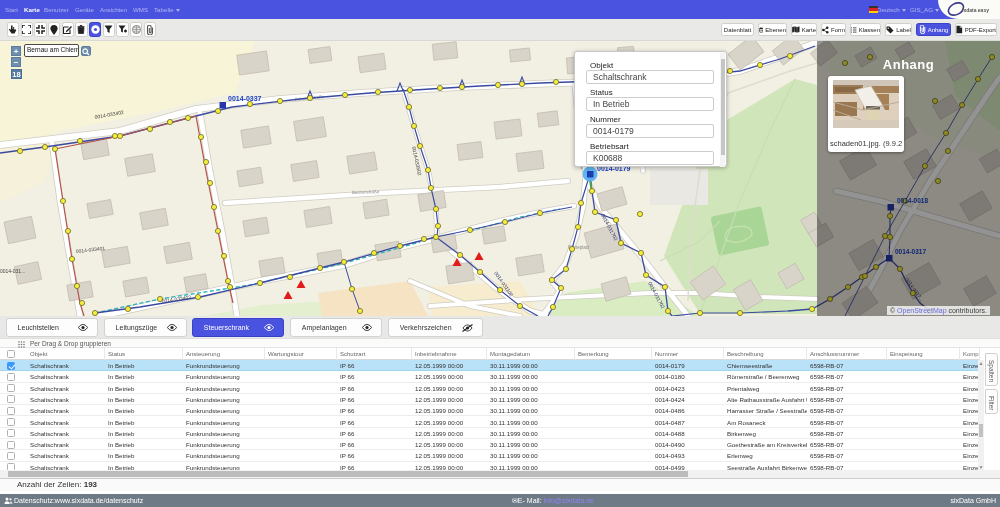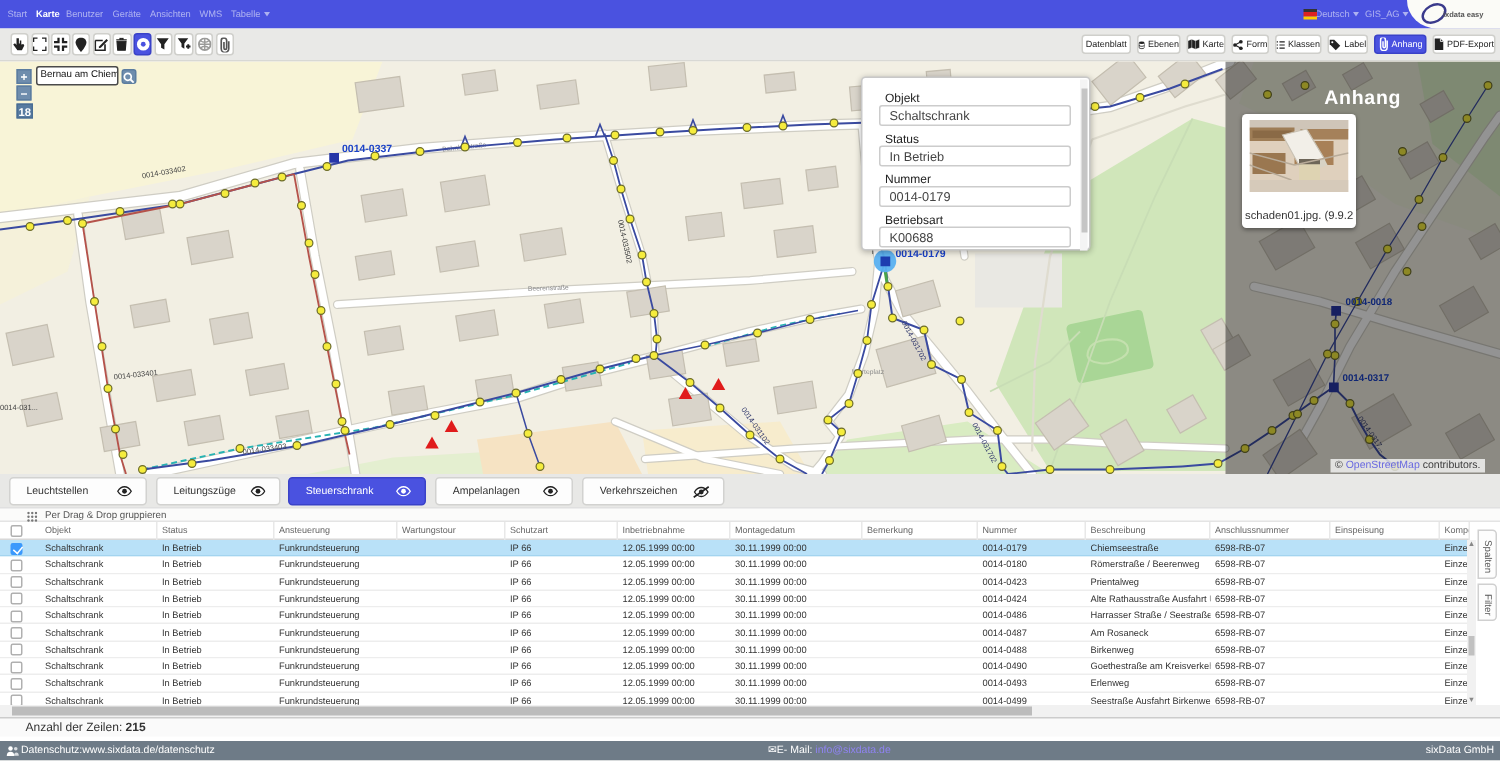--- a/index.html
+++ b/index.html
@@ -861,21 +861,21 @@
         <svg width="7" height="7" viewBox="0 0 7 7">
           <path d="M0.5 0.5 h6 L4.2 3.5 V6.5 L2.8 5.5 V3.5 Z" fill="#555"></path>
         </svg>
         <span class="vt">Filter</span>
       </div>
 </div>
 </div>
 <div id="hscroll">
     <div class="th"></div>
   </div>
-<div id="anzahl"><span style="margin-left:17px">Anzahl der Zeilen: <b>215</b></span></div>
+<div id="anzahl"><span style="margin-left:17px">Anzahl der Zeilen: <b>193</b></span></div>
 <div id="gapw"></div>
 <div id="footer">
   <svg width="9" height="8" viewBox="0 0 9 8" style="position:absolute;left:4px;top:3px">
       <circle cx="3" cy="2" r="1.5" fill="#fff"></circle>
       <path d="M0.5 7 Q0.5 4.2 3 4.2 Q5.5 4.2 5.5 7 Z" fill="#fff"></path>
       <circle cx="6.5" cy="2.2" r="1.2" fill="#d8dce0"></circle>
       <path d="M5.2 6.8 Q5.6 4.6 6.8 4.6 Q8.5 4.6 8.5 6.8 Z" fill="#d8dce0"></path>
     </svg><span style="margin-left:14px">Datenschutz:www.sixdata.de/datenschutz</span>
   <span class="mid">✉E- Mail: <a>info@sixdata.de</a></span>
   <span class="right">sixData GmbH</span>

